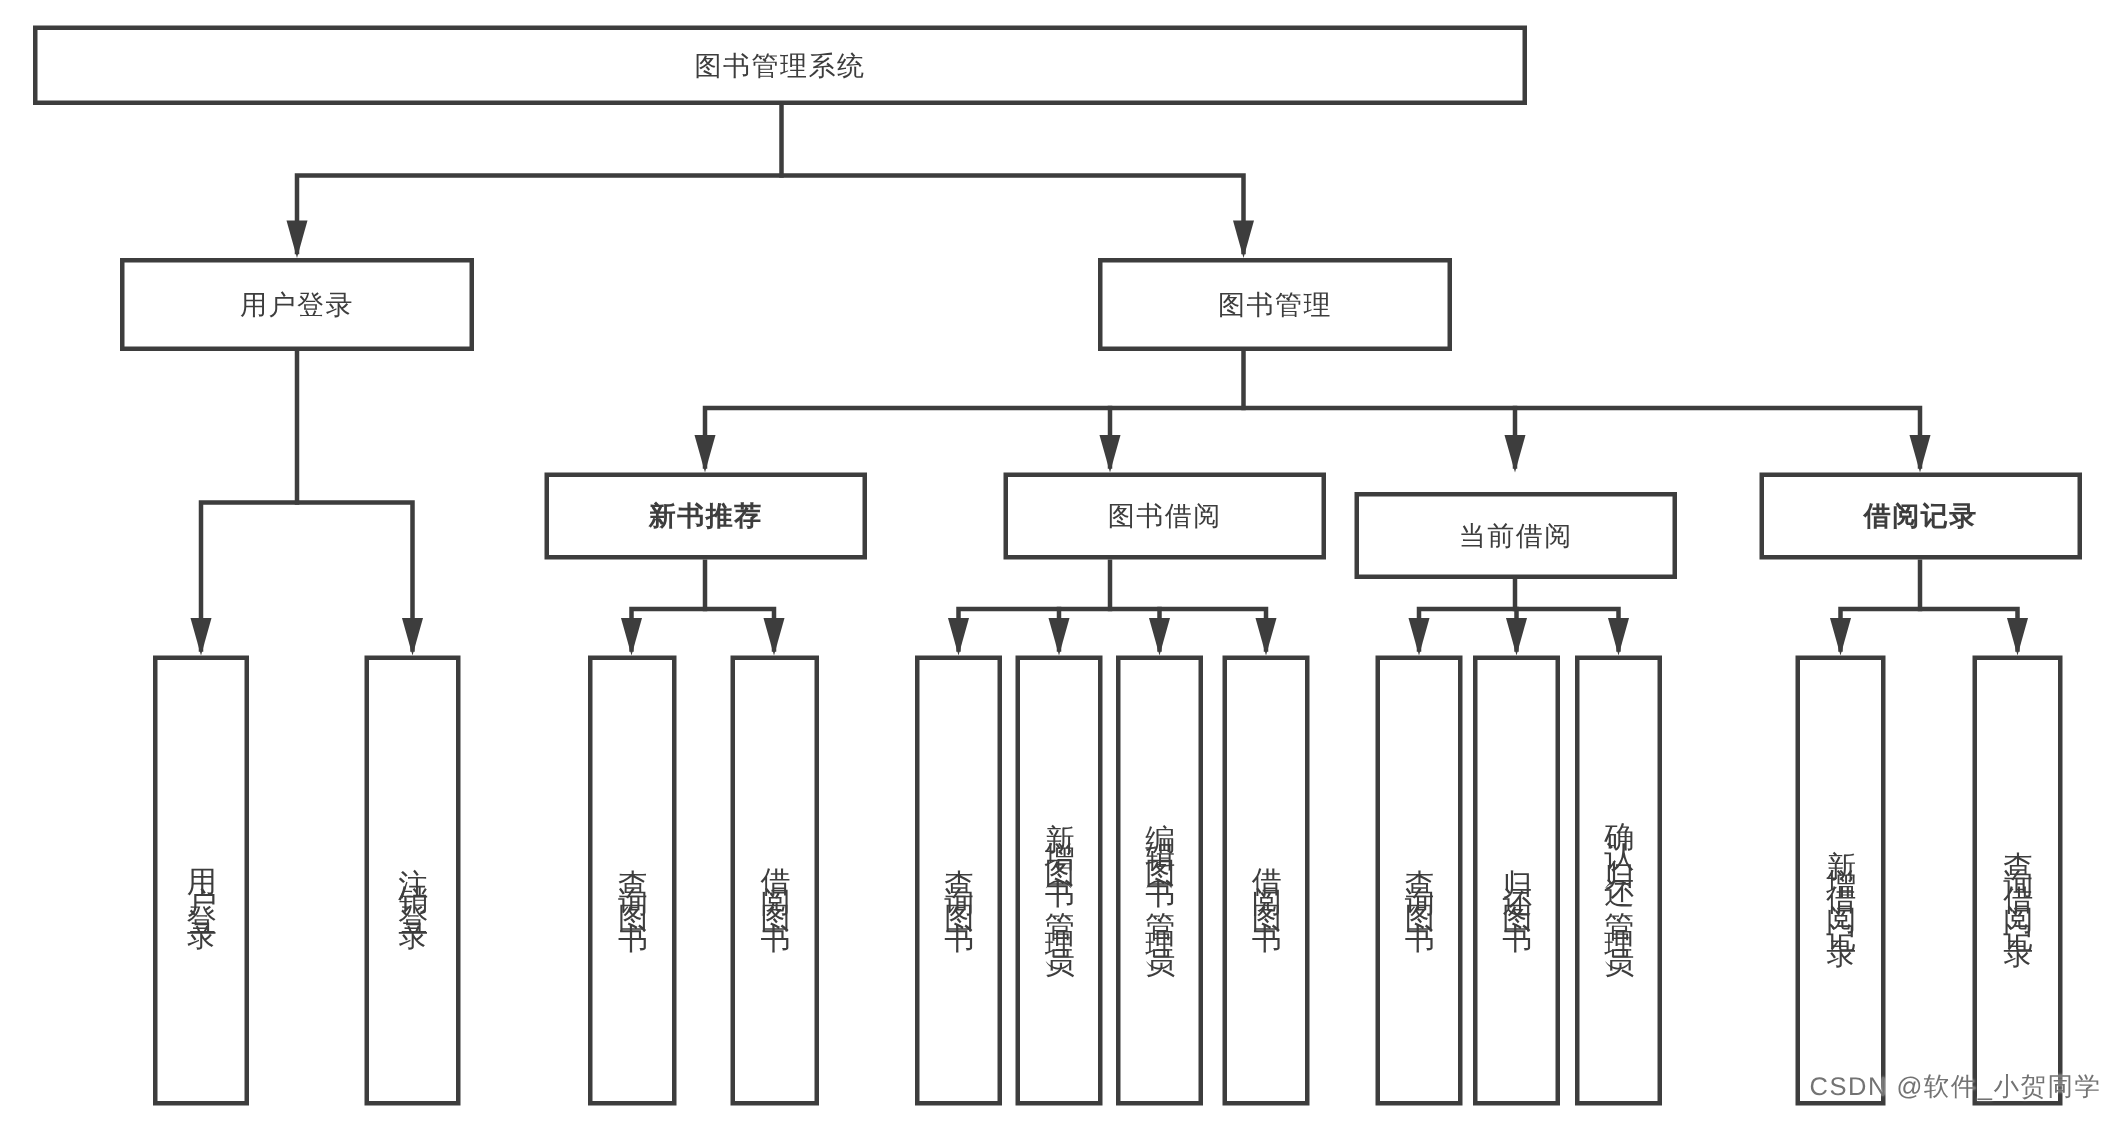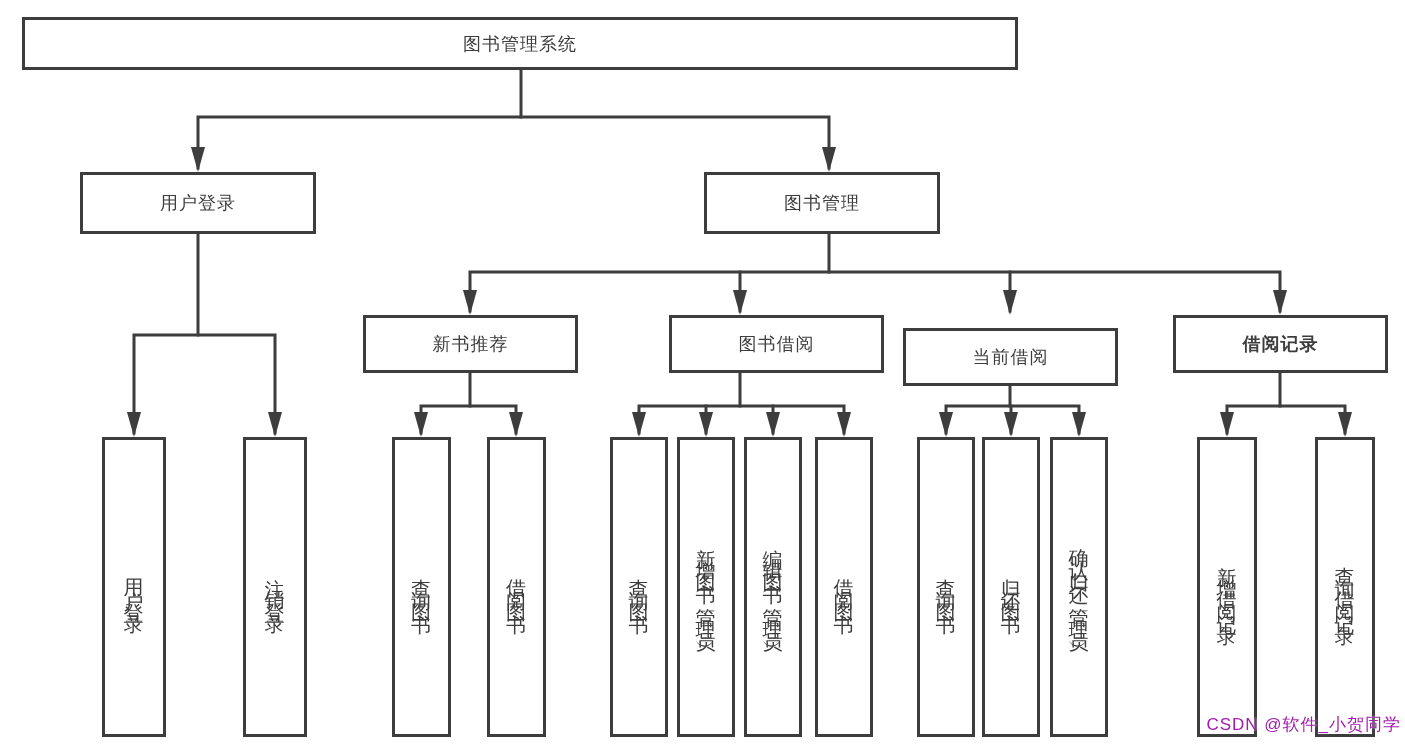--- a/index.html
+++ b/index.html
@@ -42,21 +42,21 @@
     font-size: 20px;
     line-height: 1;
     letter-spacing: 12px;
   }
   .watermark {
     position: absolute;
     right: 4px;
     top: 713px;
     font-size: 17px;
     letter-spacing: 1px;
-    color: #a21caf;
+    color: #737373;
     text-shadow: 0 0 2px #ffffff;
     white-space: nowrap;
     z-index: 5;
   }
 </style>
 </head>
 <body>
 
 <div class="canvas">
 
@@ -115,25 +115,25 @@
     </g>
   </svg>
 
   <div class="box h-box" style="left:22px; top:17px; width:996px; height:53px;">
     <span>图书管理系统</span>
   </div>
 
   <div class="box h-box" style="left:80px; top:172px; width:236px; height:62px;">
     <span>用户登录</span>
   </div>
-  <div class="box h-box" style="left:704px; top:172px; width:236px; height:62px;">
+  <div class="box h-box" style="left:732px; top:172px; width:236px; height:62px;">
     <span>图书管理</span>
   </div>
 
-  <div class="box h-box" style="left:363px; top:315px; width:215px; height:58px;">
+  <div class="box h-box" style="left:363px; top:315px; width:215px; height:58px;font-weight:bold;">
     <span>新书推荐</span>
   </div>
   <div class="box h-box" style="left:633px; top:315px; width:215px; height:58px;margin-left:36px;">
     <span>图书借阅</span>
   </div>
   <div class="box h-box" style="left:903px; top:328px; width:215px; height:58px;">
     <span>当前借阅</span>
   </div>
   <div class="box h-box" style="left:1173px; top:315px; width:215px; height:58px;font-weight:bold;">
     <span>借阅记录</span>

